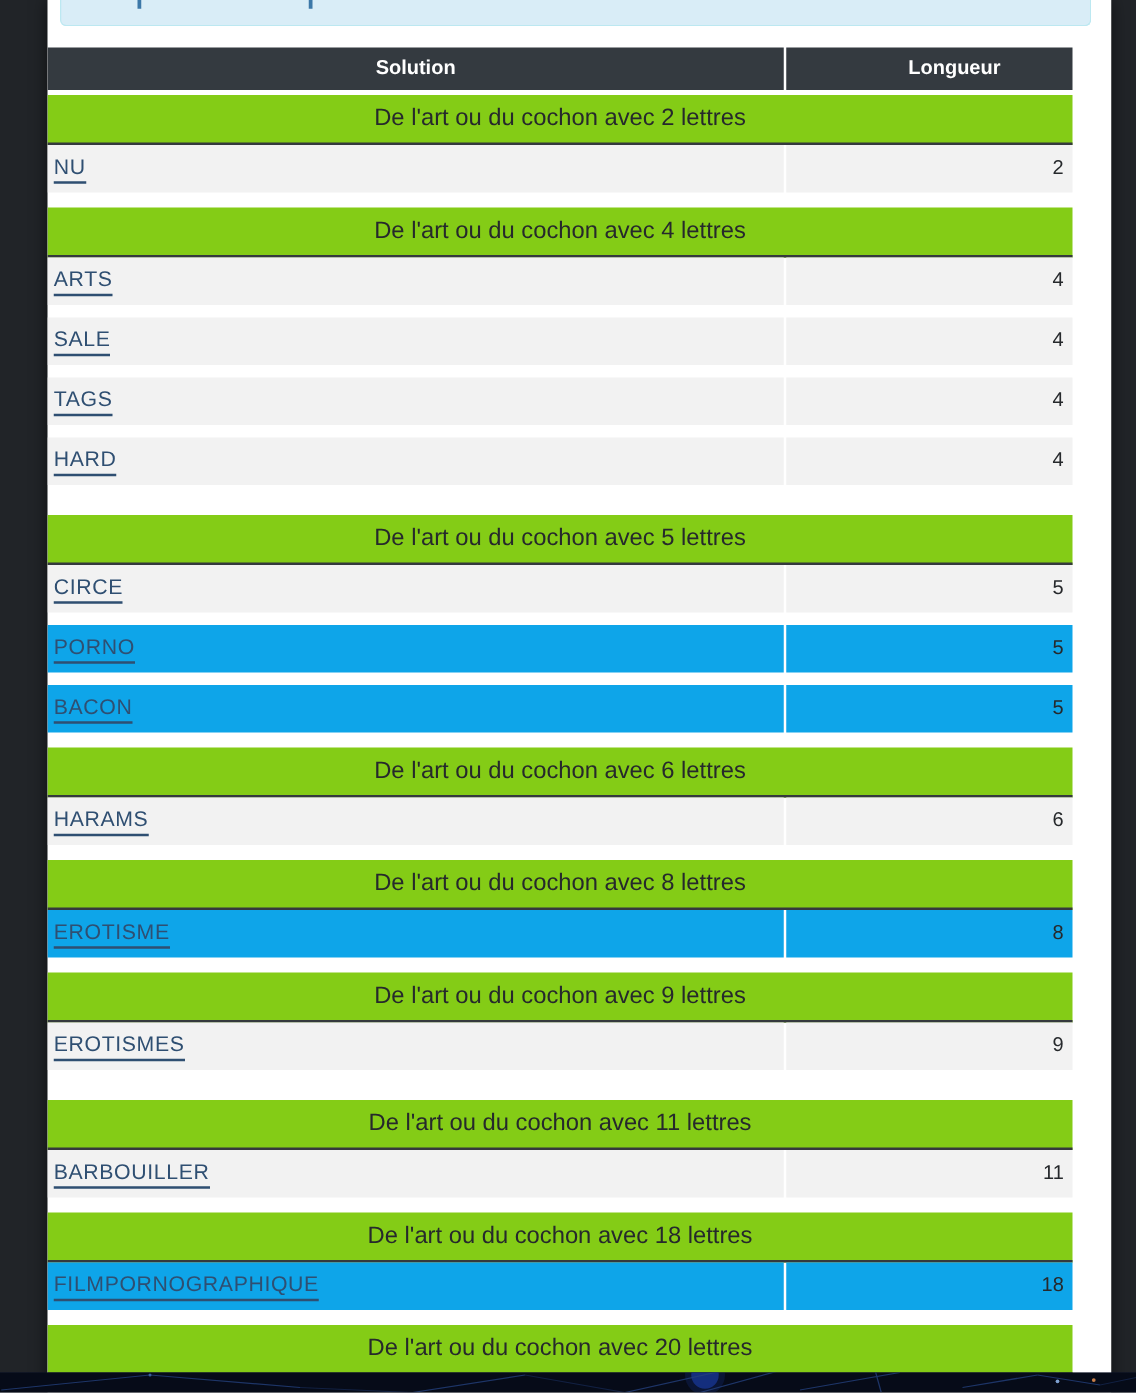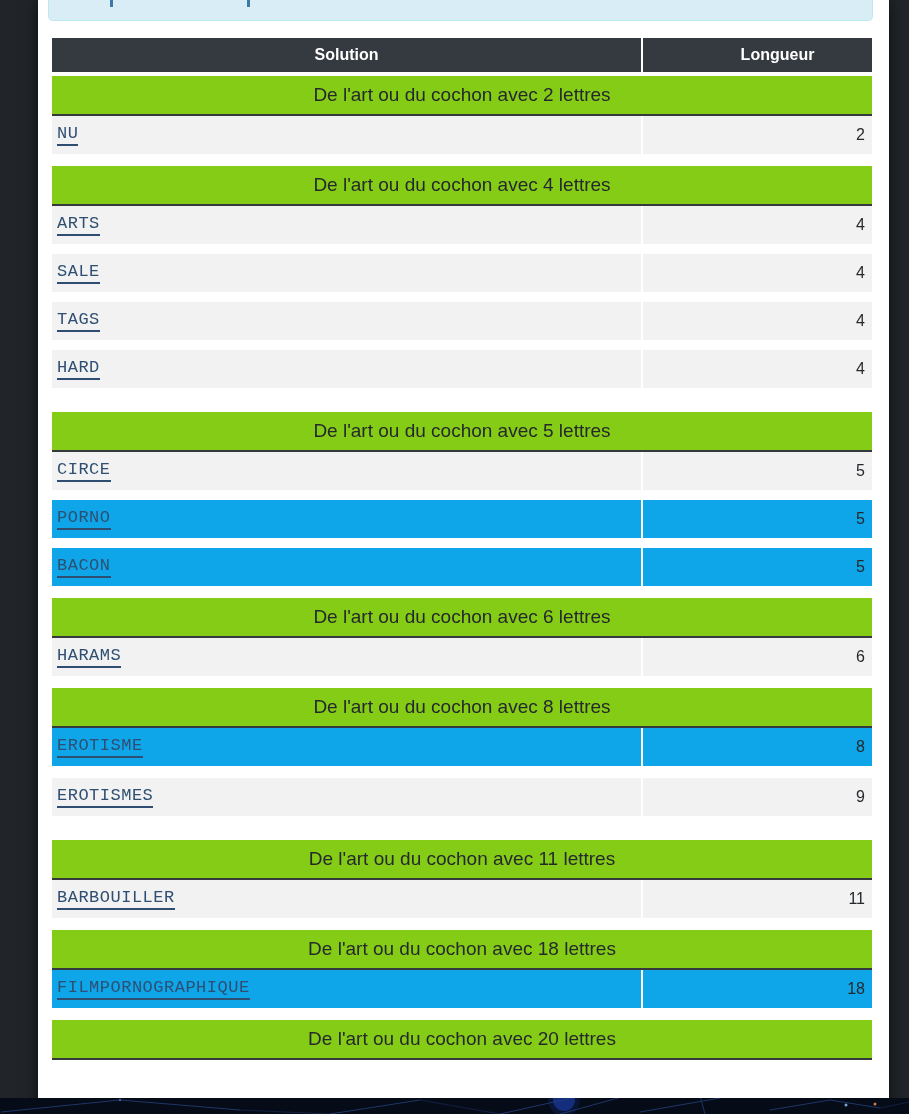--- a/index.html
+++ b/index.html
@@ -24,21 +24,21 @@
     background:#d9edf7;
     border:1px solid #bce8f1;
     border-top:none;
     border-radius:0 0 5px 5px;
   }
   .descender { position:absolute; top:0; width:3px; height:7px; background:#3c78a8; }
   .descender.d1 { left:61px; }
   .descender.d2 { left:198px; }
 
   
-  .table { margin-left:14px; margin-top:17px; width:820px; }
+  .table { margin-top:17px; width:820px; }
   .thead { display:flex; gap:2px; height:34px; }
   .th {
     background:#343a40; color:#ffffff;
     font-weight:bold; font-size:16px;
     display:flex; align-items:center; justify-content:center;
   }
   .th-solution { width:589px; }
   .th-longueur { flex:1;padding-left:40px; }
 
   #sections .section { margin-top:12px; }
@@ -63,21 +63,21 @@
   .cell-length {
     flex:1; background:#f2f2f2;
     display:flex; align-items:center; justify-content:flex-end;
     padding-right:7px;
     font-size:16px; color:#26292c;
   }
   .row.highlight .cell-solution,
   .row.highlight .cell-length { background:#0ea5e9; }
 
   .word-link {
-    font-family:Liberation Mono, monospace;
+    font-family:Liberation Sans, sans-serif;
     font-size:17px; letter-spacing:0.5px;
     color:#2f4f72;
     text-decoration:none;
     border-bottom:2px solid #2f4f72;
     padding-bottom:1px;
     display:inline-block;
     cursor:pointer;
   }
 
   
@@ -194,20 +194,21 @@
   <div class="row highlight">
     <div class="cell-solution">
       <a href="#" class="word-link">EROTISME</a>
     </div>
     <div class="cell-length">8</div>
   </div>
 </div>
   </div>
 
   <div class="section">
+    <div class="group-header">De l'art ou du cochon avec 9 lettres</div>
     <div class="rows">
   <div class="row">
     <div class="cell-solution">
       <a href="#" class="word-link">EROTISMES</a>
     </div>
     <div class="cell-length">9</div>
   </div>
 </div>
   </div>
 

